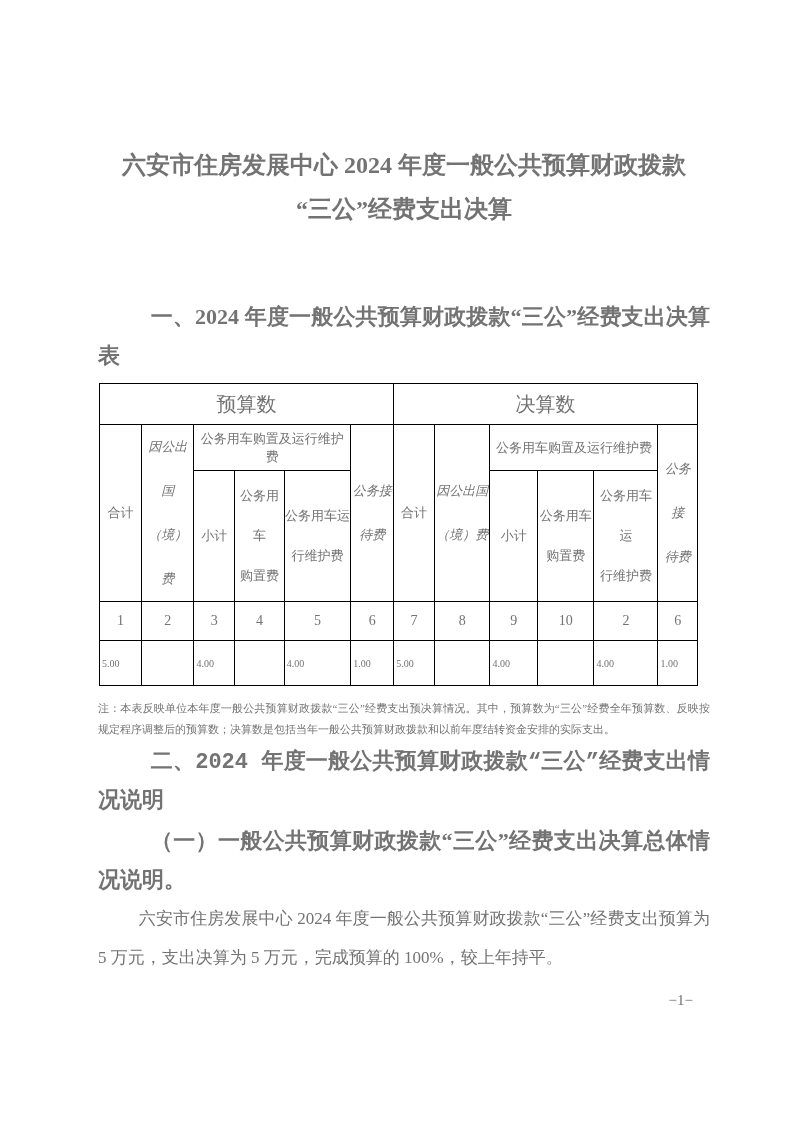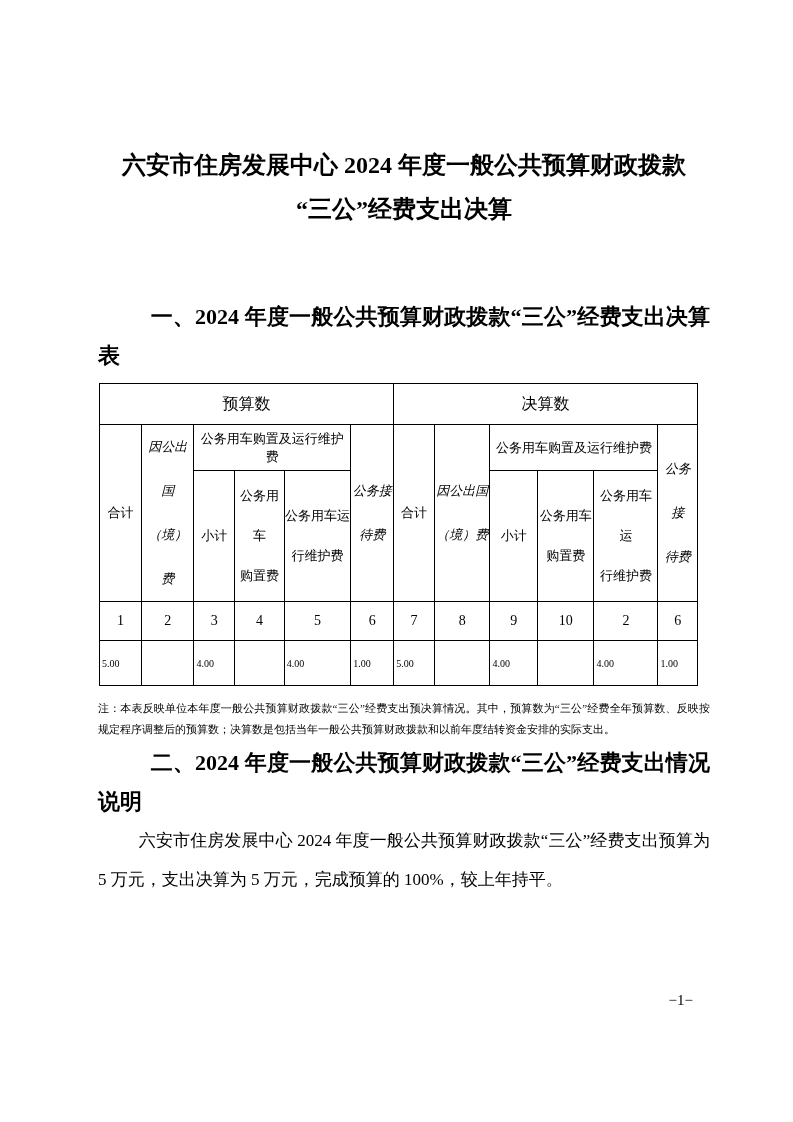--- a/index.html
+++ b/index.html
@@ -2,21 +2,21 @@
 <html><head>
 <meta charset="utf-8">
 <style>
   html, body { margin: 0; padding: 0; background: #888; }
   .page {
     position: relative;
     width: 793px;
     height: 1122px;
     margin: 0 auto;
     background: #ffffff;
-    color: #000000;
+    color: #737373;
     font-family: "Liberation Serif", "DejaVu Serif", serif;
     box-sizing: border-box;
     padding: 143px 83px 0 98px;
     overflow: hidden;
   }
   .title {
     font-size: 24px;
     font-weight: bold;
     text-align: center;
     line-height: 44px;
@@ -47,21 +47,21 @@
     font-size: 13px;
   }
   table.budget td {
     border: 1px solid #000;
     text-align: center;
     vertical-align: middle;
     padding: 0;
     overflow: hidden;
   }
   table.budget { border: 1.5px solid #000; }
-  tr.group-row td { height: 40px; font-size: 16px; margin-top: 43px; }
+  tr.group-row td { height: 40px; font-size: 20px; margin-top: 43px; }
   tr.mid-row td { height: 42px; }
   tr.sub-row td { height: 76px; }
   td.tall { line-height: 22px; }
   td.tall .hl { line-height: 44px; font-style: italic; }
   td.twoline .hl { line-height: 40px; }
   tr.num-row td { height: 38px; font-size: 14px; }
   tr.val-row td {
     height: 44px;
     font-size: 10px;
     text-align: left;
@@ -73,21 +73,21 @@
     line-height: 20.5px;
     text-align: justify;
   }
   .body-par {
     font-size: 17px;
     line-height: 39px;
     margin: 0;
     text-indent: 2.4em;
     text-align: justify;
   }
-  .sect2 { margin-top: 4px; }
+  .sect2 { margin-top: 4px; font-family: Liberation Mono, monospace; }
   .page-number {
     position: absolute;
     top: 990px;
     right: 100px;
     font-size: 15px;
     line-height: 20px;
   }
 </style>
 </head>
 <body>
@@ -192,18 +192,19 @@
       <td>4.00</td>
       <td>1.00</td>
     </tr>
   </tbody>
     </table>
 
   <p class="table-note">注：本表反映单位本年度一般公共预算财政拨款“三公”经费支出预决算情况。其中，预算数为“三公”经费全年预算数、反映按规定程序调整后的预算数；决算数是包括当年一般公共预算财政拨款和以前年度结转资金安排的实际支出。</p>
 
   <p class="heading sect2">二、2024 年度一般公共预算财政拨款“三公”经费支出情况说明</p>
 
+  <p class="heading">（一）一般公共预算财政拨款“三公”经费支出决算总体情况说明。</p>
 
   <p class="body-par">六安市住房发展中心 2024 年度一般公共预算财政拨款“三公”经费支出预算为 5 万元，支出决算为 5 万元，完成预算的 100%，较上年持平。</p>
 
   <div class="page-number">−1−</div>
 
 </div>
 
 </body></html>

